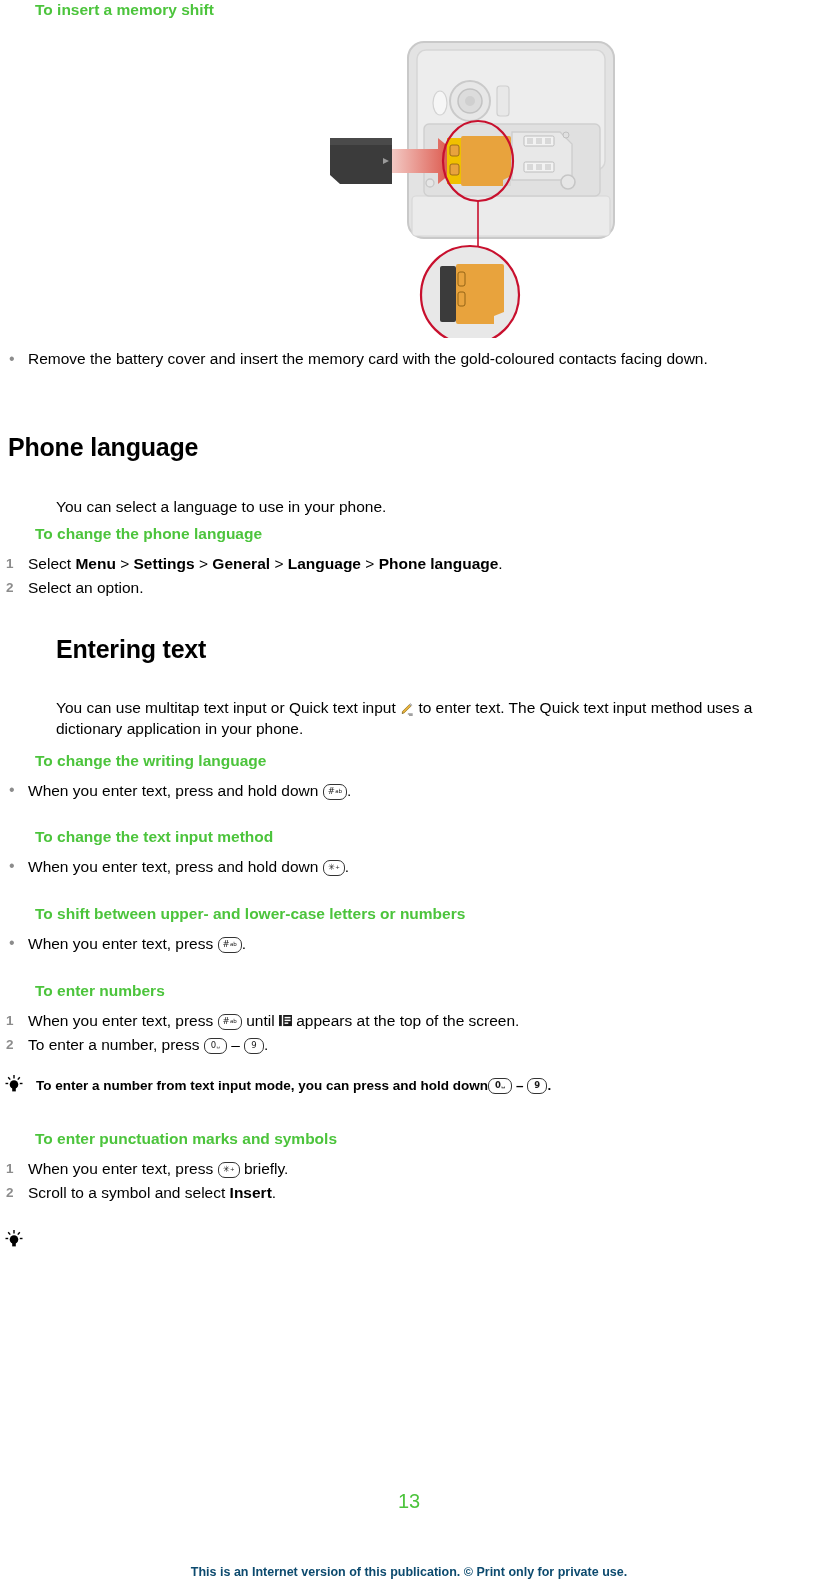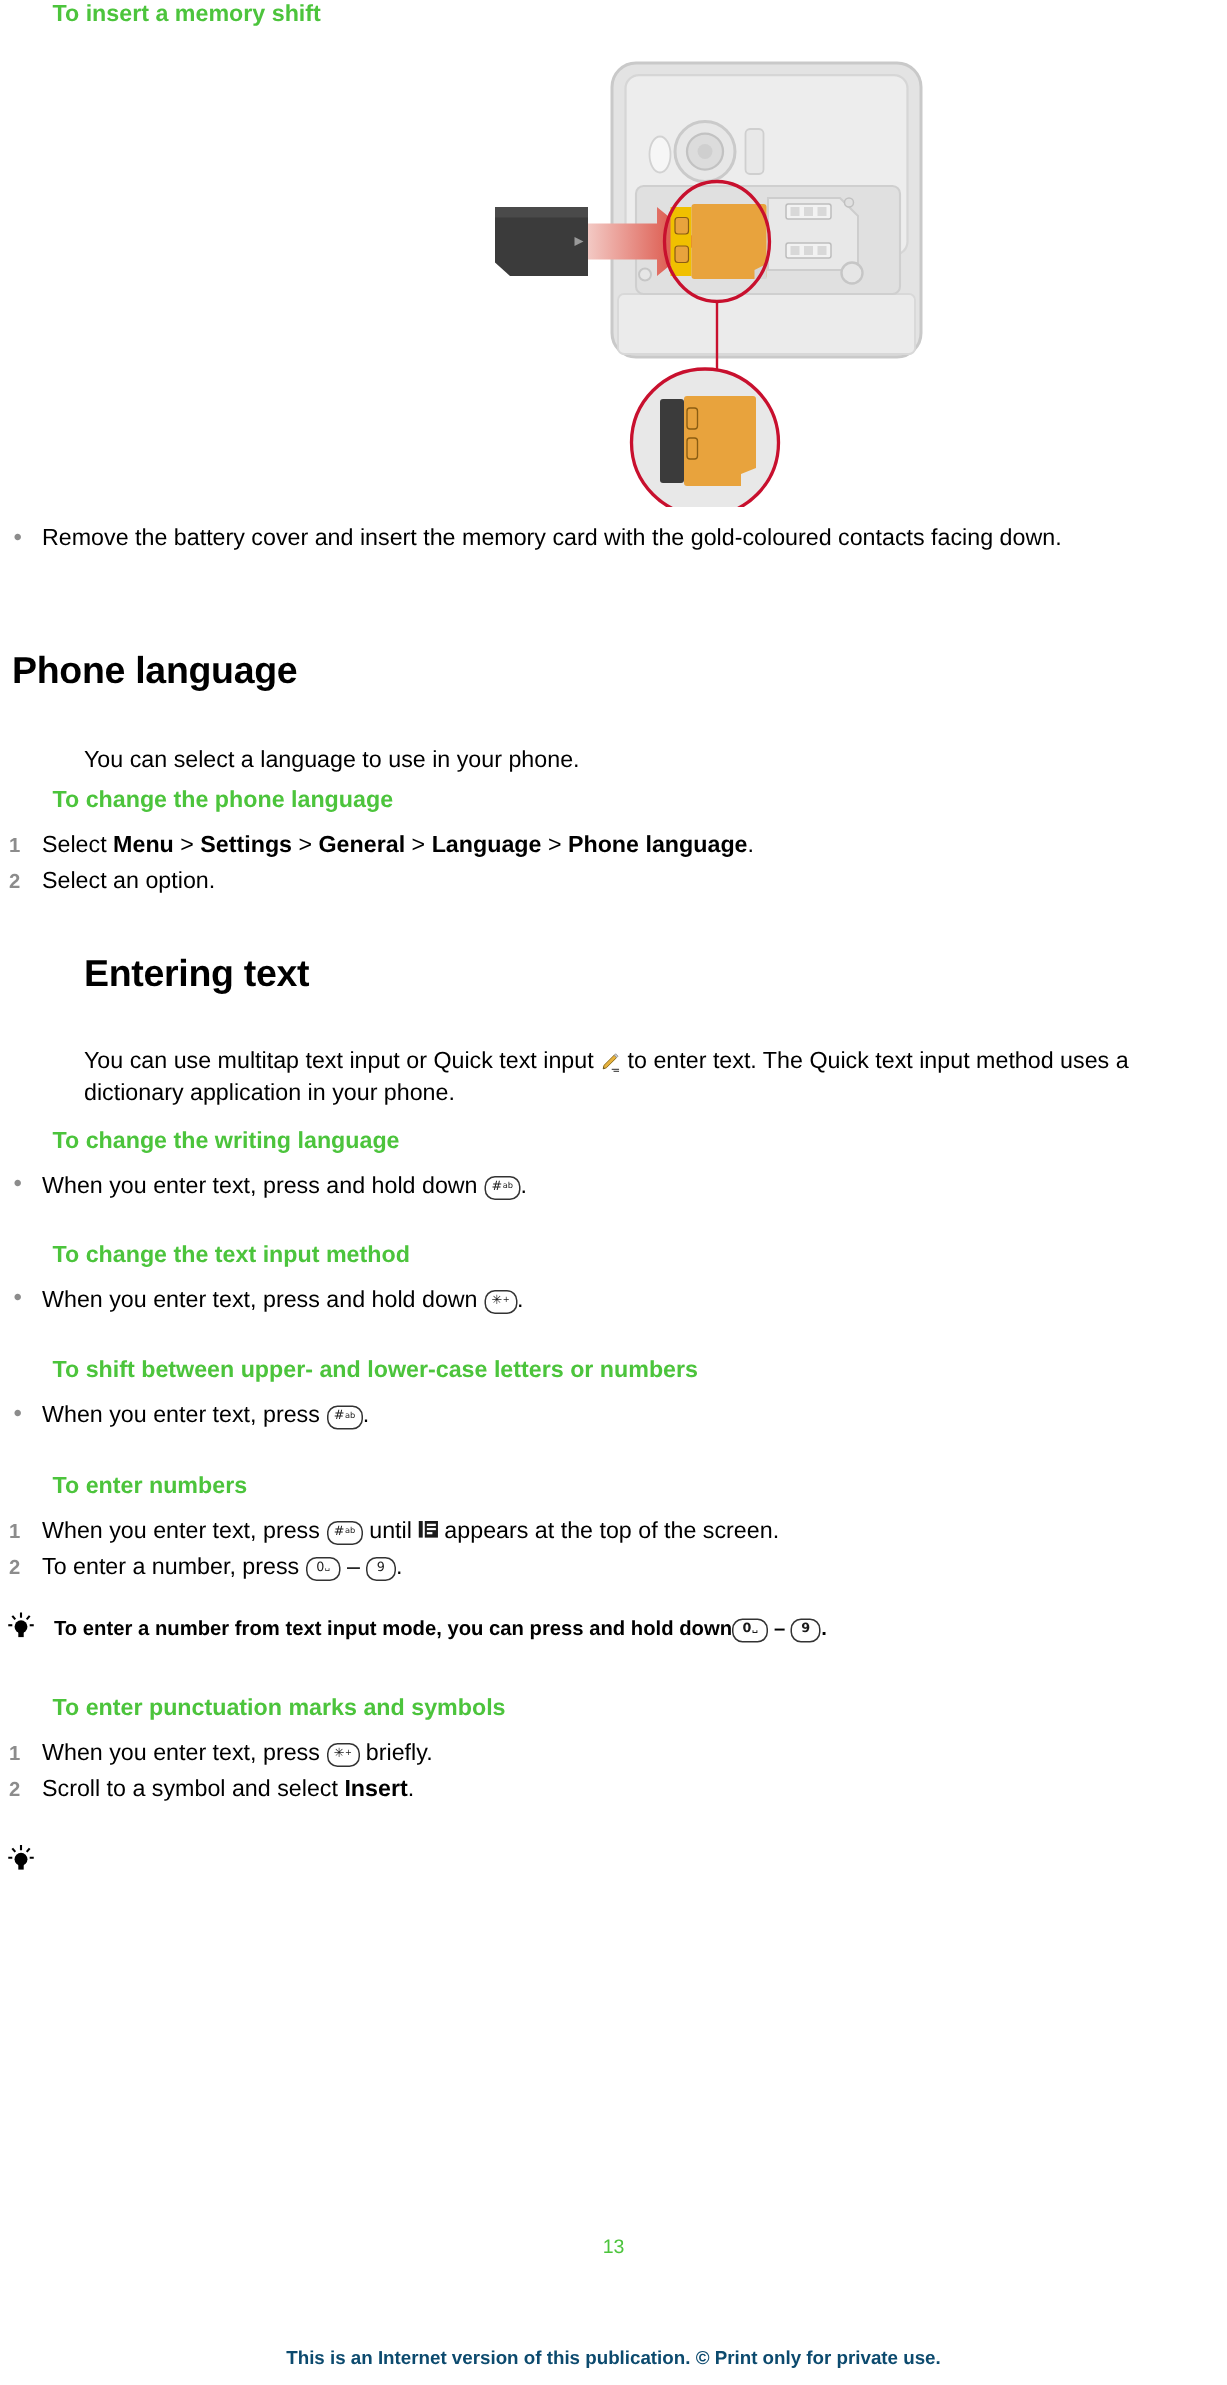--- a/index.html
+++ b/index.html
@@ -147,21 +147,21 @@
   }
 
   
   .page-number {
     position: absolute;
     left: 0;
     top: 1490px;
     width: 818px;
     text-align: center;
     color: #4CC43C;
-    font-size: 13px;
+    font-size: 20px;
   }
   .footer-note {
     position: absolute;
     left: 0;
     top: 1565px;
     width: 818px;
     text-align: center;
     color: #0c4a6e;
     font-size: 12.5px;
     font-weight: bold;

